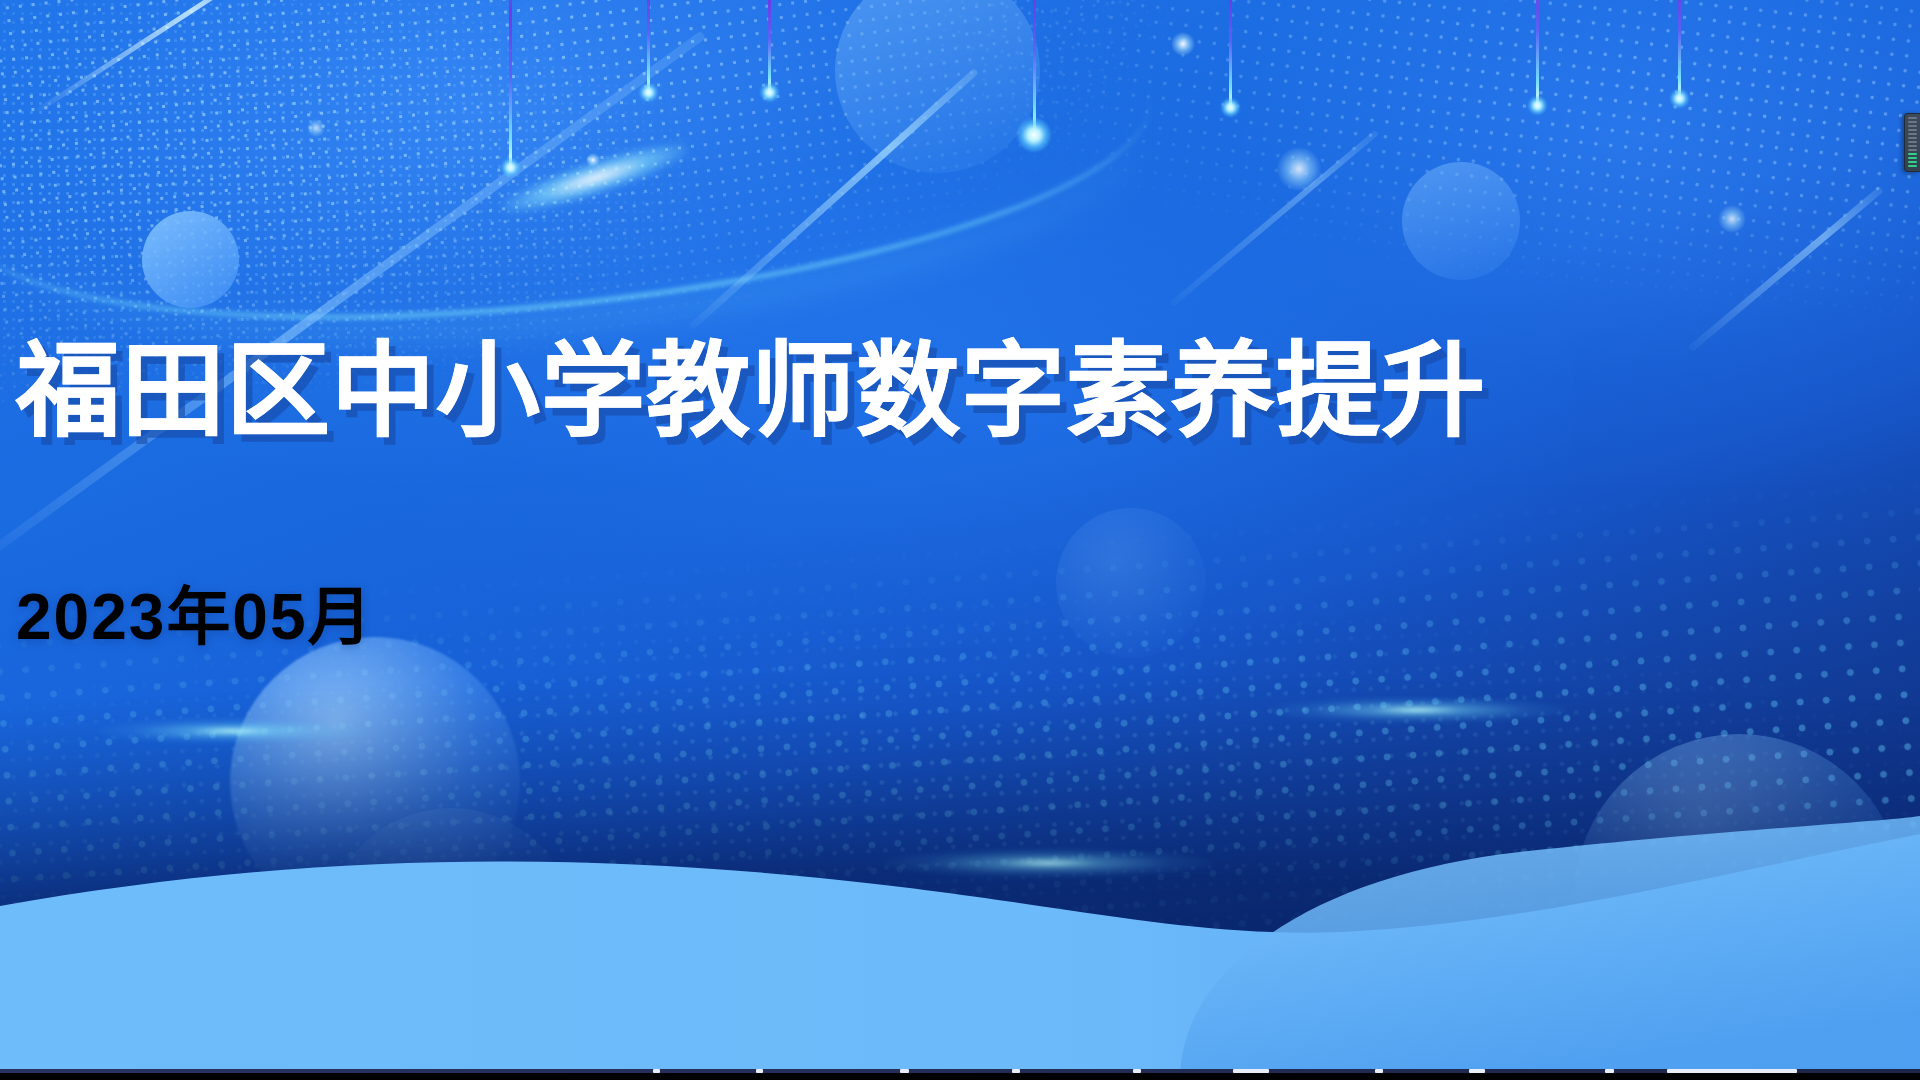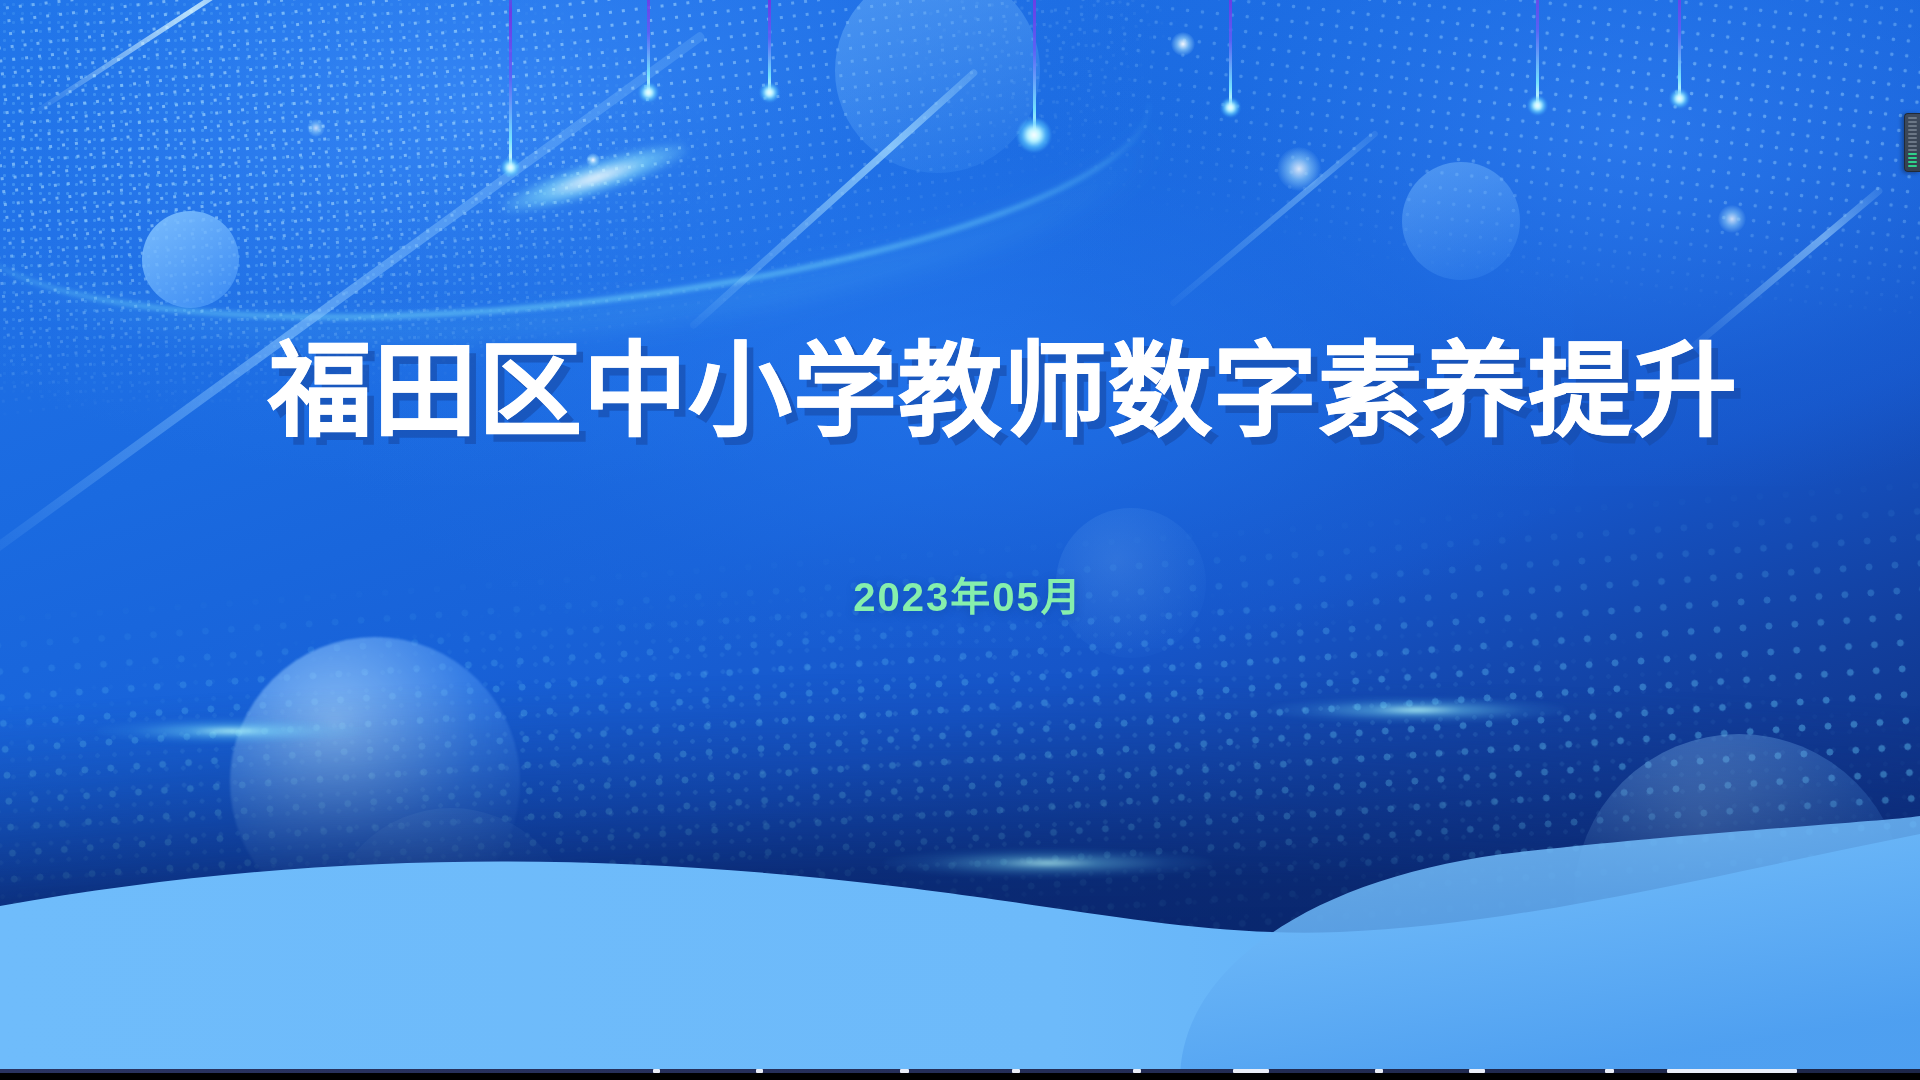--- a/index.html
+++ b/index.html
@@ -310,41 +310,40 @@
     mask-image: radial-gradient(ellipse 140% 100% at 50% 118%, rgba(0,0,0,1) 0%, rgba(0,0,0,1) 60%, rgba(0,0,0,0) 100%);
   }
   .wave-svg { position: absolute; left: 0; bottom: 0; width: 100%; height: 30%; display: block; }
 
   
   .content {
     position: absolute;
     inset: 0;
     display: flex;
     flex-direction: column;
-    align-items: center;
     z-index: 40;
     padding-left: 16px;
   }
   .title {
     margin-top: 328px;
     width: 1400px;
     text-align: center;
     color: #ffffff;
     font-size: 104px;
     line-height: 1.22;
     font-weight: 700;
     letter-spacing: 1px;
     text-shadow: 7px 8px 0 rgba(22,74,168,0.62);
     -webkit-text-stroke: 0.6px #ffffff;
   }
   .title .line { display: block; white-space: nowrap; }
   .subtitle {
     margin-top: 110px;
-    color: #86efac;
-    font-size: 40px;
+    color: #000000;
+    font-size: 64px;
     font-weight: 700;
     letter-spacing: 2px;
     text-shadow: 0 2px 10px rgba(10,50,130,0.35);
   }
 
   
   .edge-widget {
     position: absolute;
     right: 0px;
     top: 113px;

